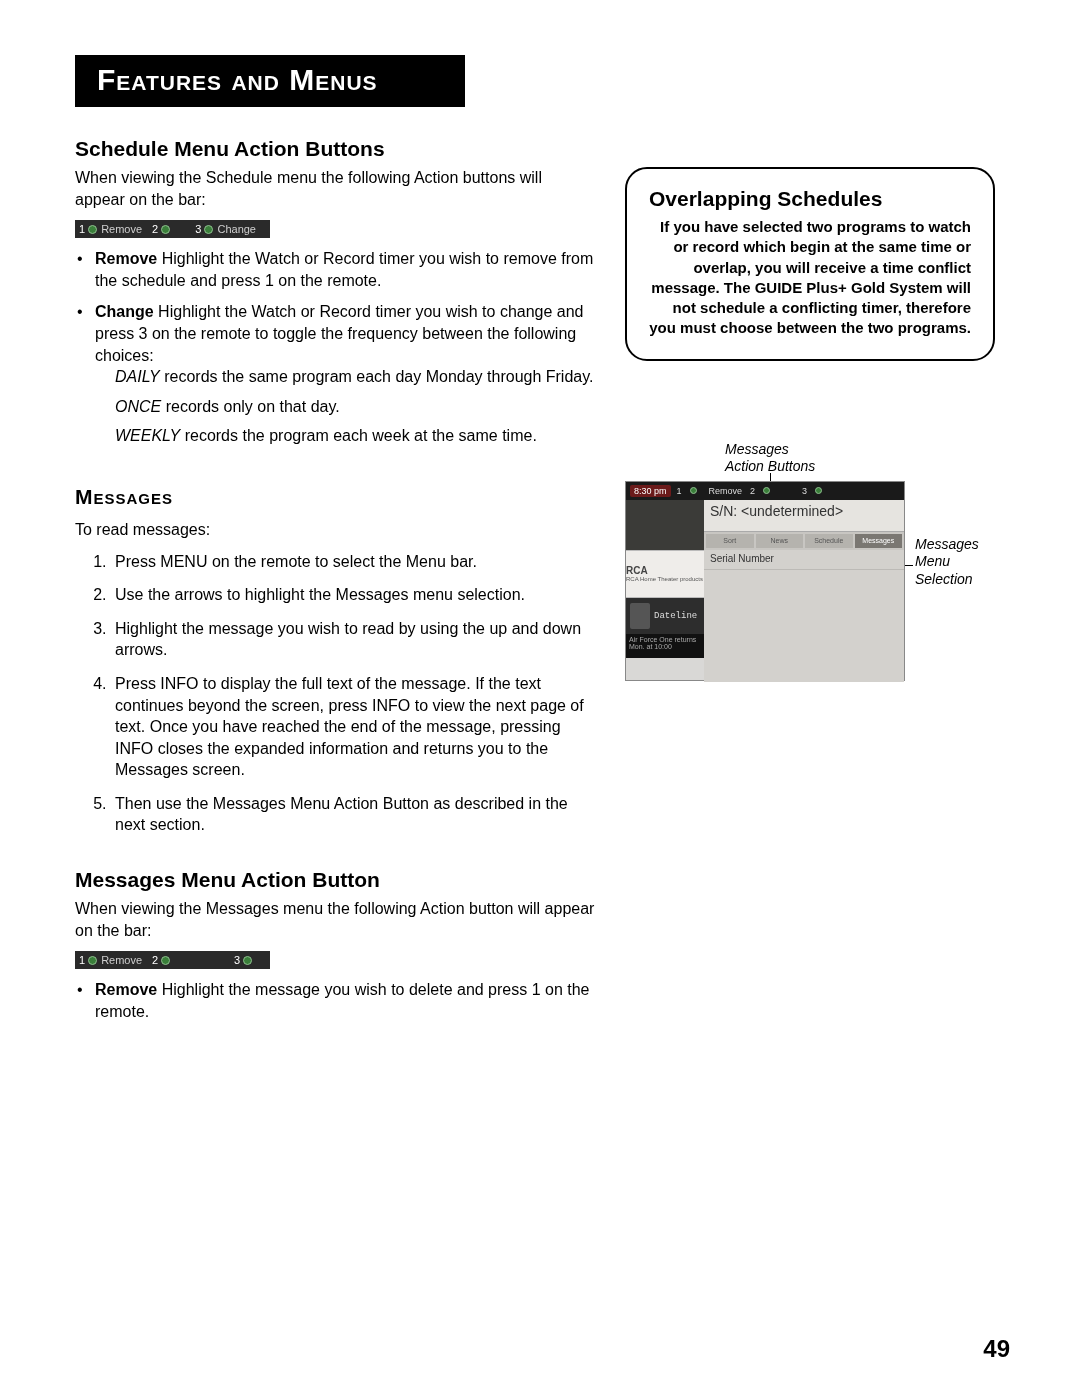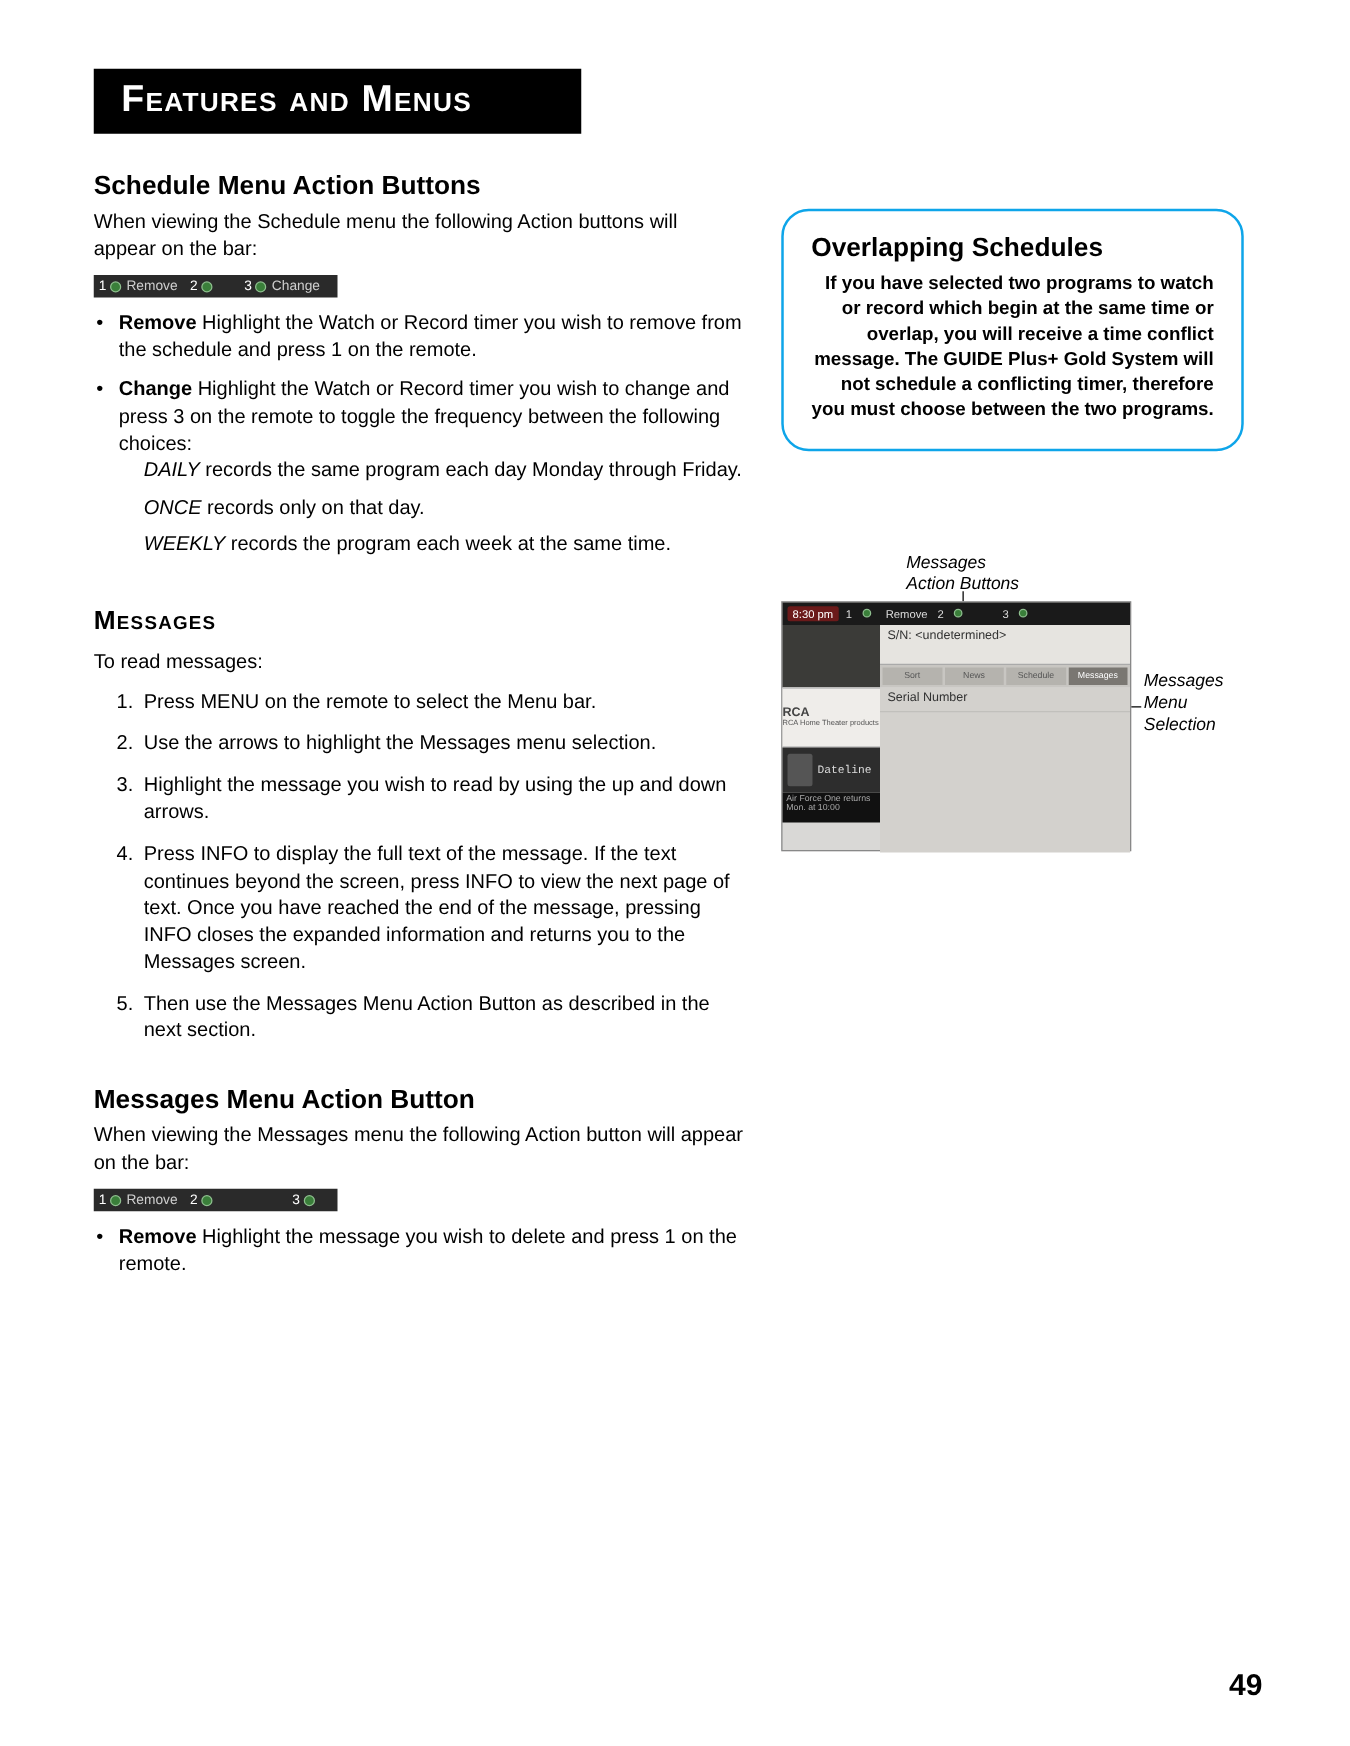--- a/index.html
+++ b/index.html
@@ -77,21 +77,21 @@
   .ab-num { color: #fff; margin-right: 3px; }
   .ab-dot {
     width: 9px; height: 9px; border-radius: 50%;
     background: #3a7f3a; border: 1px solid #8fbf8f;
     margin-right: 4px;
   }
   .ab-label { color: #cfcfcf; }
 
   
   .overlap-box {
-    border: 2px solid #0ea5e9;
+    border: 2px solid #000000;
     border-radius: 22px;
     padding: 18px 22px 20px 22px;
     margin-top: 30px;
     width: 370px;
   }
   .overlap-box .h-sub { font-size: 21px; margin-top: 0; }
   .overlap-body { font-size: 15px; font-weight: bold; line-height: 1.35; text-align: right; }
 
   
   .figure-wrap { position: relative; margin-top: 120px; }
@@ -152,21 +152,21 @@
     font-family: Liberation Mono, monospace;
   }
   .ss-avatars { width: 20px; height: 26px; background: #555; border-radius: 2px; }
   .ss-foot {
     height: 24px; background: #111; color: #aaa; font-size: 7px;
     padding: 2px 3px; line-height: 1.1;
   }
   .ss-right { flex: 1; display: flex; flex-direction: column; }
   .ss-sn {
     height: 32px; border-bottom: 1px solid #aaa;
-    padding: 3px 6px; font-size: 10px; color: #333;
+    padding: 3px 6px; font-size: 14px; color: #333;
     background: #e6e4e0;
   }
   .ss-tabs {
     height: 18px; display: flex; gap: 2px; padding: 2px;
     background: #c8c6c2;
   }
   .ss-tab {
     flex: 1; font-size: 7px; text-align: center;
     background: #b5b3ae; color: #555;
     display: flex; align-items: center; justify-content: center;

